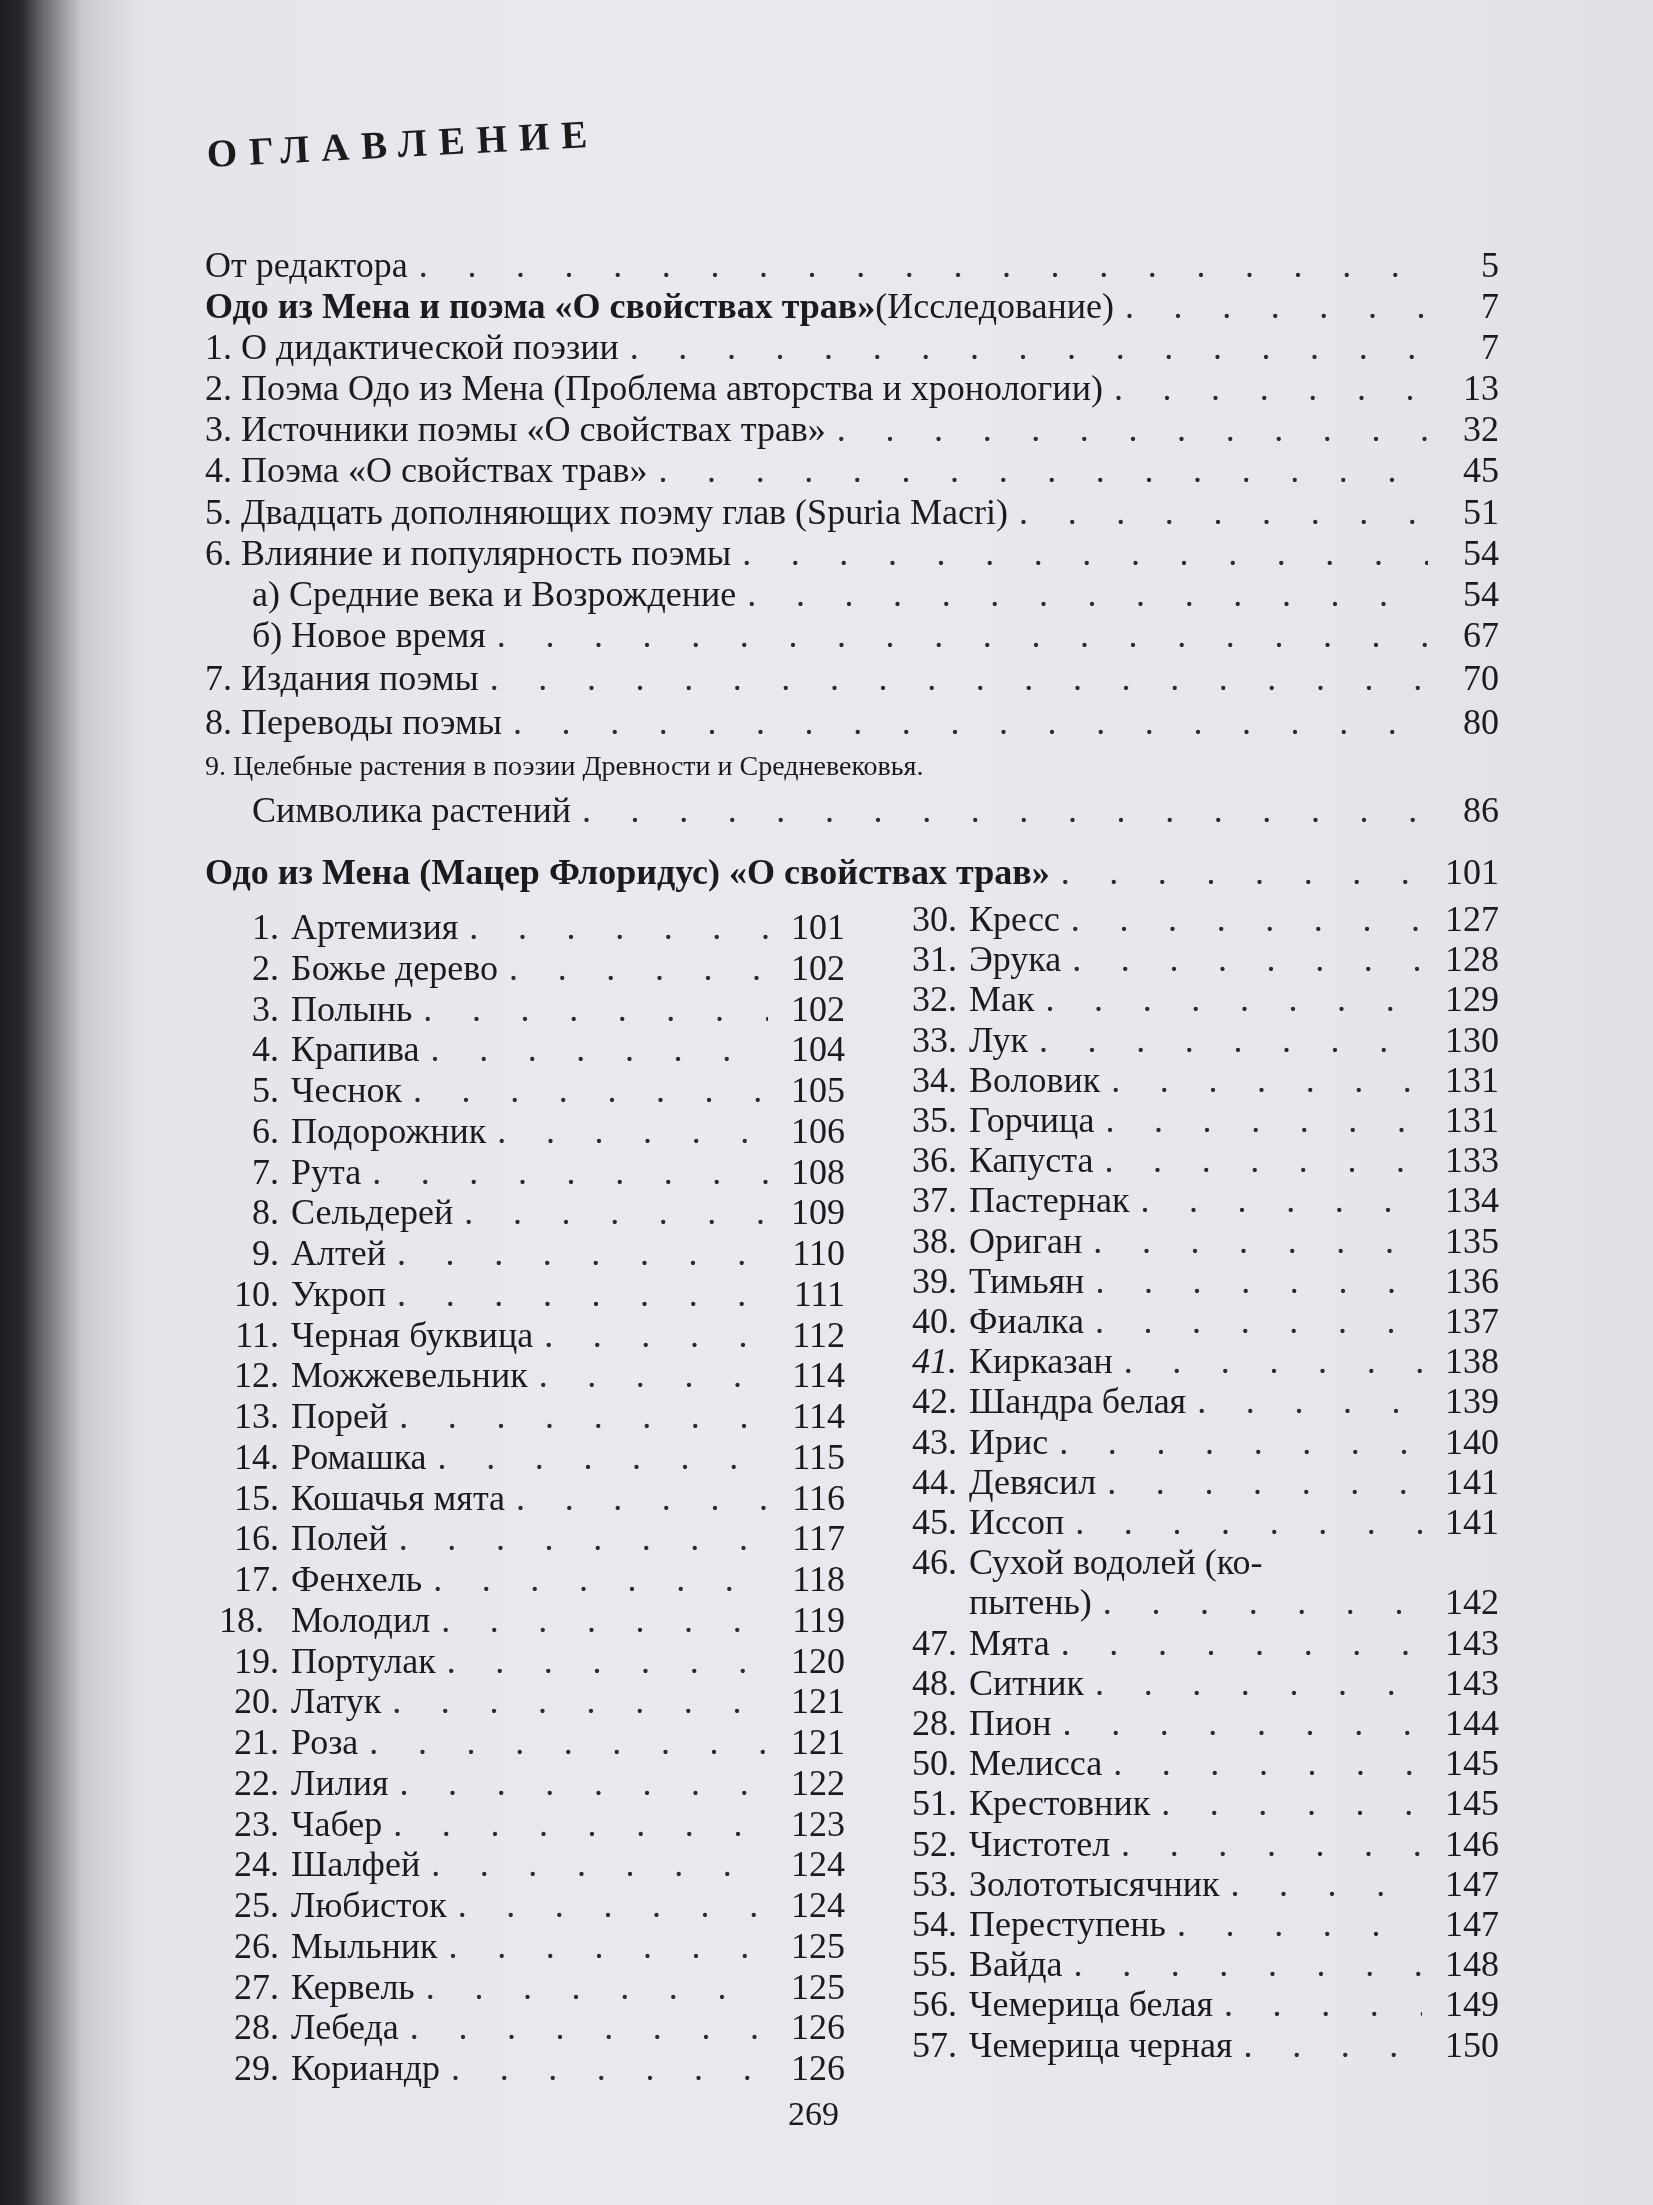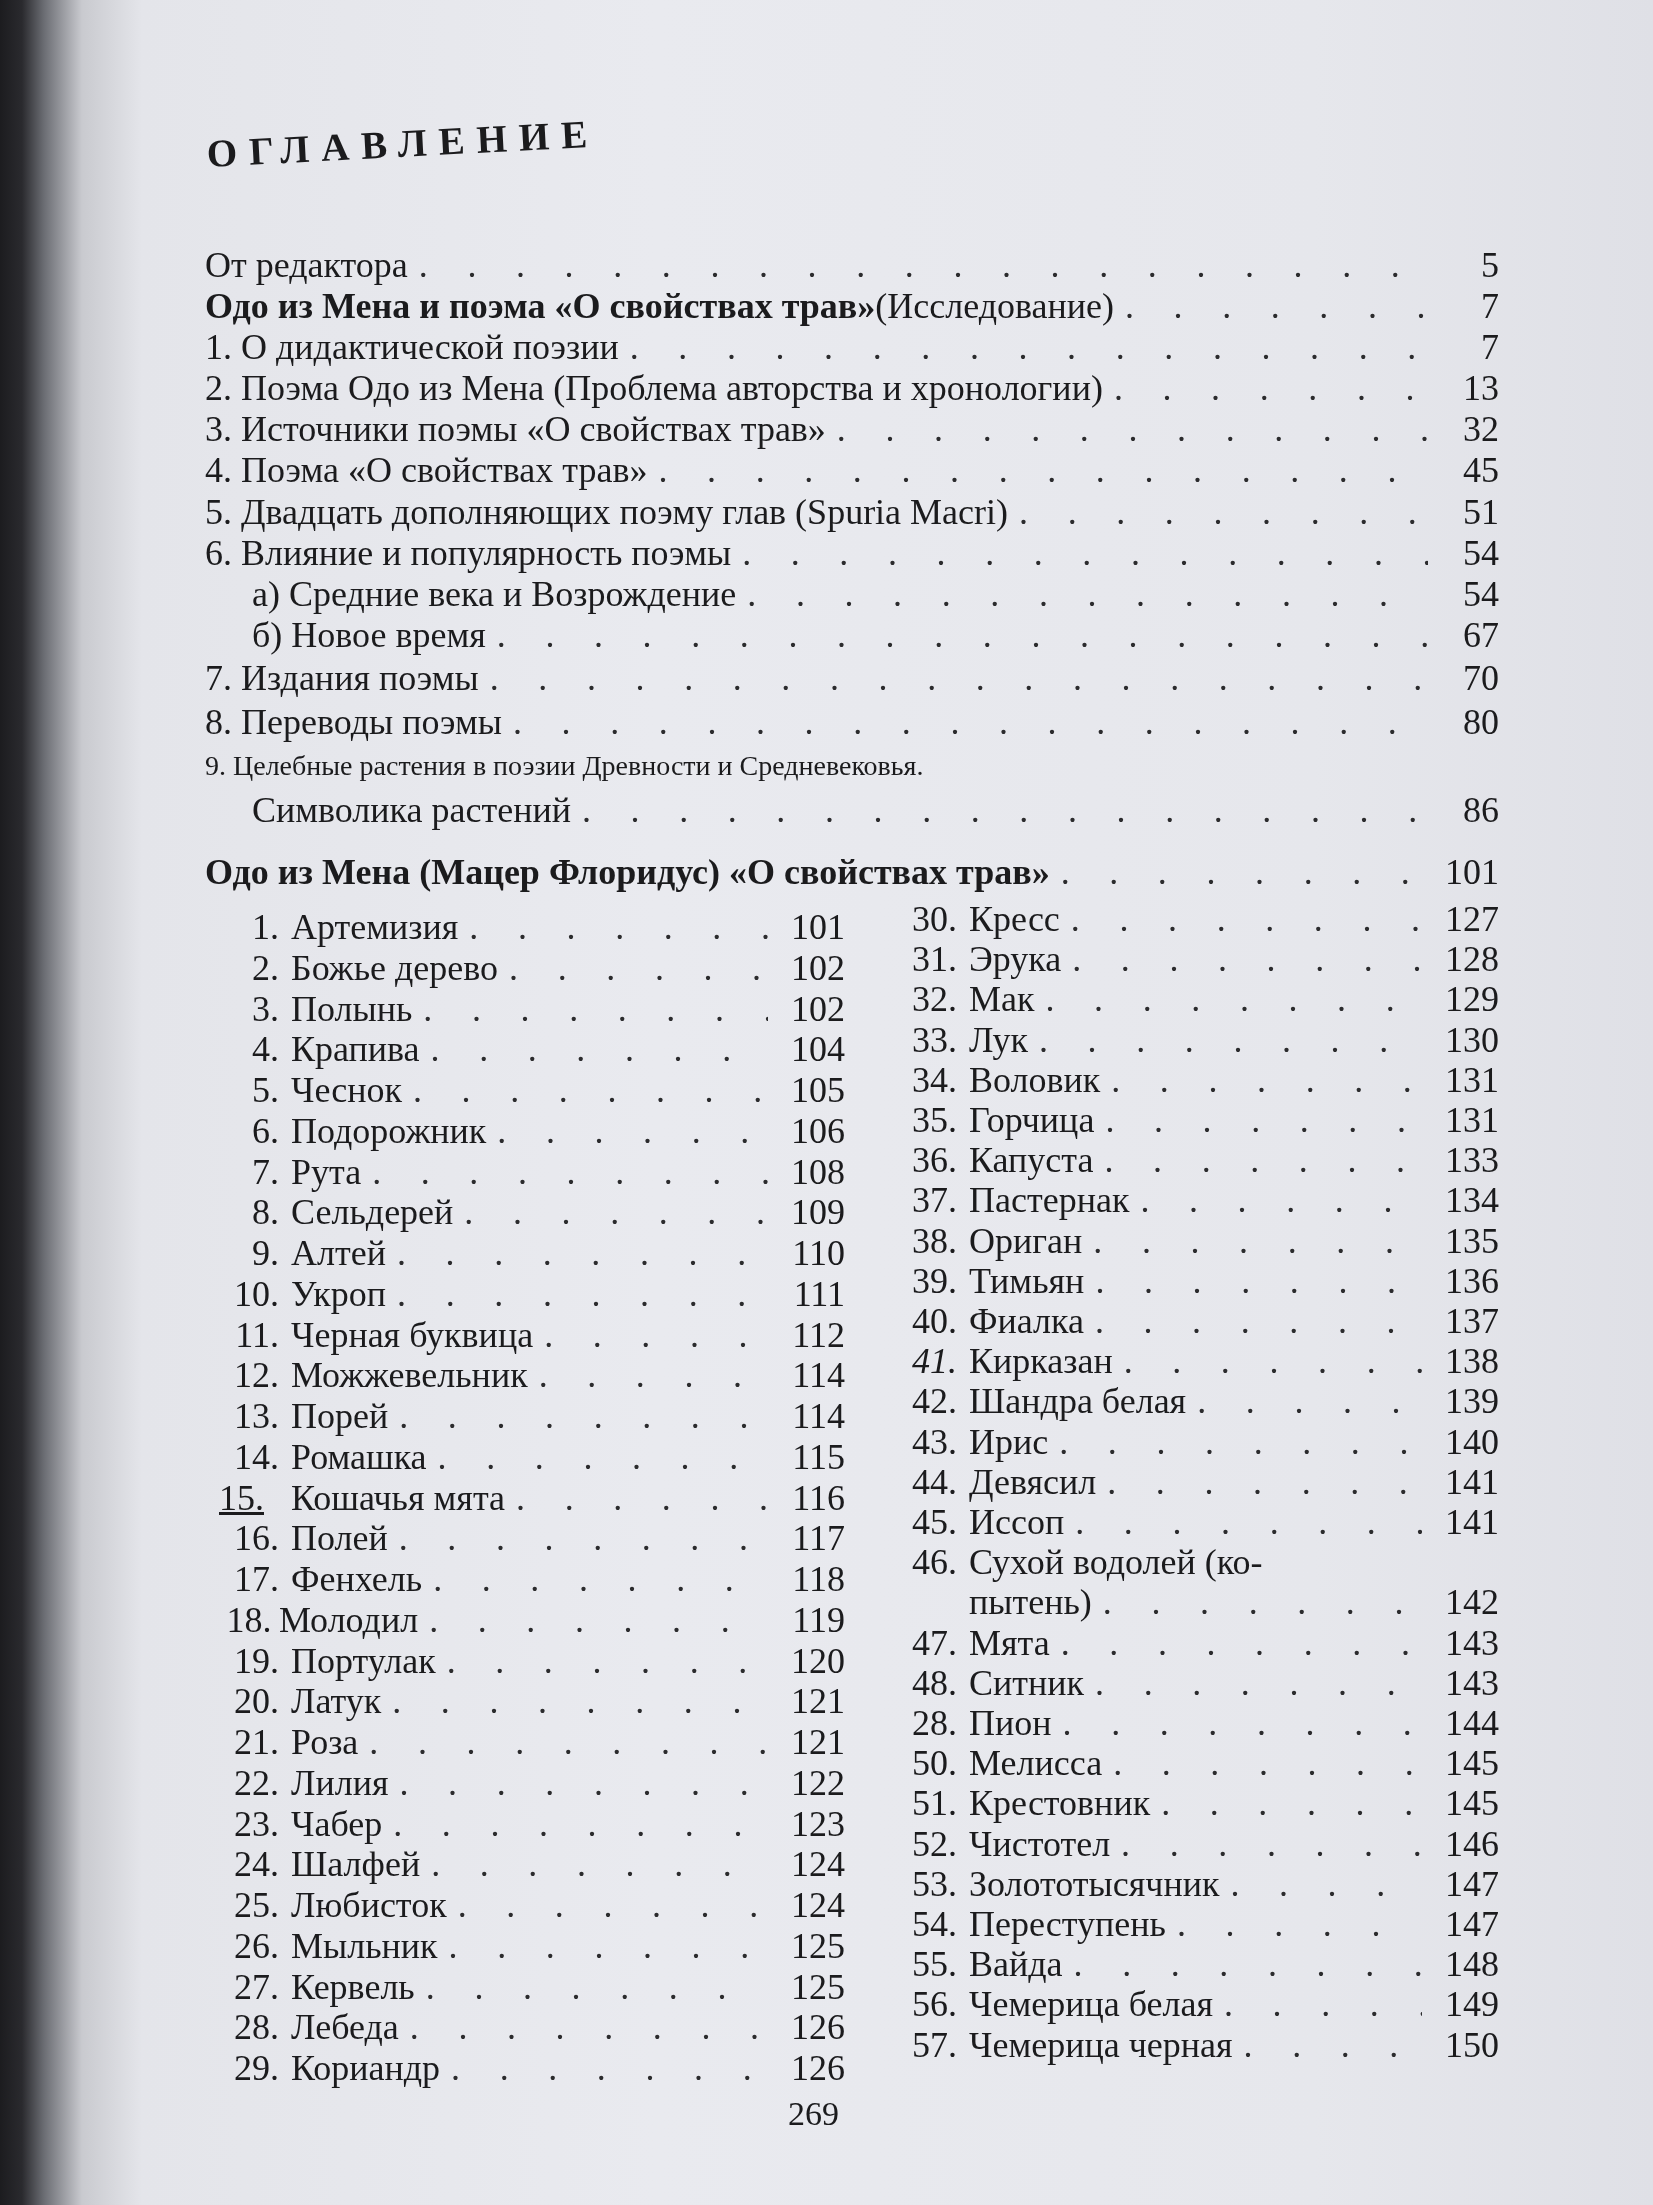--- a/index.html
+++ b/index.html
@@ -198,39 +198,39 @@
         <span class="leader"></span>
         <span class="pg">114</span>
       </div>
       <div class="toc-row col-left" style="top: 1435px;">
         <span class="label" style="display: inline-block; min-width: 60px; text-align: right; margin-right: 12px;">14.</span>
         <span class="label">Ромашка</span>
         <span class="leader"></span>
         <span class="pg">115</span>
       </div>
       <div class="toc-row col-left" style="top: 1476px;">
-        <span class="label" style="display: inline-block; min-width: 60px; margin-right: 12px; text-decoration: underline;">15.</span>
+        <span class="label" style="display: inline-block; min-width: 60px; text-align: right; margin-right: 12px;">15.</span>
         <span class="label">Кошачья мята</span>
         <span class="leader"></span>
         <span class="pg">116</span>
       </div>
       <div class="toc-row col-left" style="top: 1516px;">
         <span class="label" style="display: inline-block; min-width: 60px; text-align: right; margin-right: 12px;">16.</span>
         <span class="label">Полей</span>
         <span class="leader"></span>
         <span class="pg">117</span>
       </div>
       <div class="toc-row col-left" style="top: 1557px;">
         <span class="label" style="display: inline-block; min-width: 60px; text-align: right; margin-right: 12px;">17.</span>
         <span class="label">Фенхель</span>
         <span class="leader"></span>
         <span class="pg">118</span>
       </div>
       <div class="toc-row col-left" style="top: 1598px;">
-        <span class="label" style="display: inline-block; min-width: 60px; text-align: center; margin-right: 0;">18.</span>
+        <span class="label" style="display: inline-block; min-width: 60px; text-align: left; margin-right: 12px;">18.</span>
         <span class="label">Молодил</span>
         <span class="leader"></span>
         <span class="pg">119</span>
       </div>
       <div class="toc-row col-left" style="top: 1639px;">
         <span class="label" style="display: inline-block; min-width: 60px; text-align: right; margin-right: 12px;">19.</span>
         <span class="label">Портулак</span>
         <span class="leader"></span>
         <span class="pg">120</span>
       </div>

